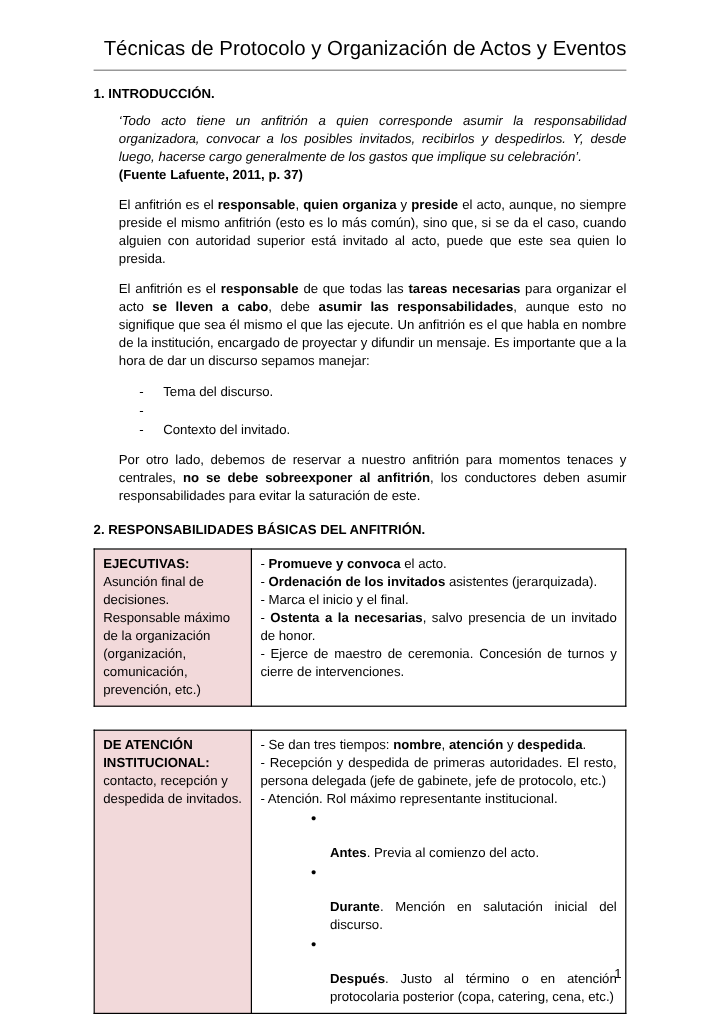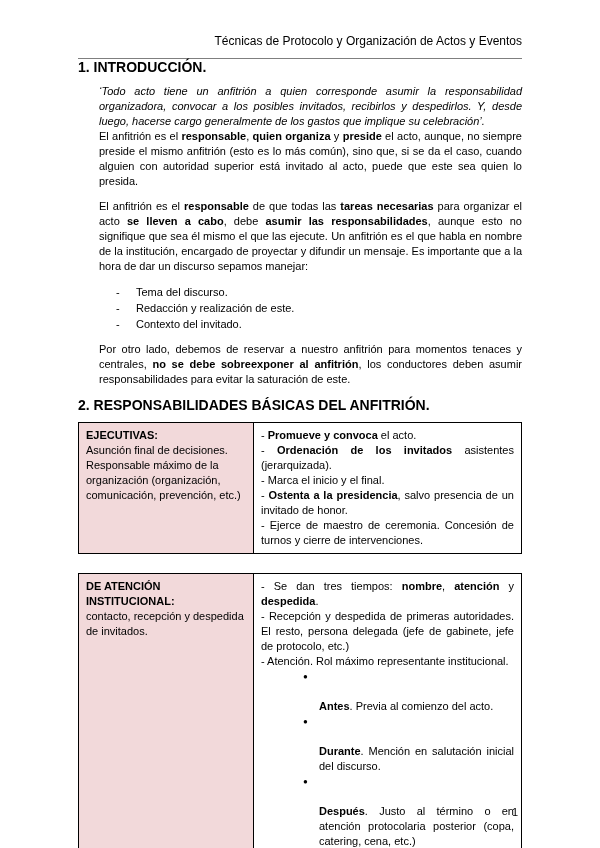--- a/index.html
+++ b/index.html
@@ -12,45 +12,45 @@
   .page {
     position:relative;
     width:600px; height:848px;
     padding:34px 78px 0 78px;
     overflow:hidden;
     background:#fff;
   }
   .b { font-weight:bold; }
   .i { font-style:italic; }
 
-  .doc-header { text-align:right; font-size:12px; line-height:14px; }
+  .doc-header { text-align:right; font-size:17px; line-height:14px; }
   .header-rule { border:none; border-top:1px solid var(--rule_gray,#7f7f7f); margin-top:10px; }
 
   .doc-title { text-align:center; margin-top:11px; font-size:13.5px; line-height:18px; }
   .highlight {
     background:var(--highlight_yellow,#ffff00);
     color:var(--title_red,#c00000);
     font-weight:bold;
     text-decoration:underline;
     padding:1px 4px;
     letter-spacing:0.4px;
   }
 
-  h2 { font-size:14px; margin-bottom:9px; }
+  h2 { font-size:11px; margin-top:14px; margin-bottom:9px; }
   p  { font-size:11px; line-height:15px; text-align:justify; margin-bottom:10px;margin-left:21px; }
   .quote { font-style:italic; margin-bottom:0; }
   .quote-source { font-weight:bold; }
 
   .dash-list { list-style:none; margin:0 0 10px 38px; font-size:11px; line-height:16px; }
   .dash-list li { display:flex; }
   .dash-list .marker { width:20px; flex:none; }
 
   table.resp-table { width:100%; border-collapse:collapse; margin-bottom:19px; font-size:11px; }
   table.resp-table td { border:1px solid #000; vertical-align:top; padding:5px 7px; line-height:15px; }
-  td.left-cell  { width:175px; background:var(--cell_pink,#f2d9da); text-align:left; }
+  td.left-cell  { width:131px; background:var(--cell_pink,#f2d9da); text-align:left; }
   td.right-cell { text-align:justify; }
   .cell-heading { font-weight:bold; }
   .right-cell .item { margin:0; }
 
   .bullet-list { list-style:none; margin:0 0 0 42px; }
   .bullet-list li { display:flex; }
   .bullet-list .bmarker { width:16px; flex:none; font-size:8px; line-height:15px; }
   .bullet-list .btext { flex:1;margin-top:30px; }
 
   .page-number { position:absolute; right:82px; bottom:30px; font-size:11px; }
@@ -64,33 +64,33 @@
     <div>Técnicas de Protocolo y Organización de Actos y Eventos</div>
   </header>
 
   <hr class="header-rule">
 
 
   <section>
     <h2>1. INTRODUCCIÓN.</h2>
 
     <p class="quote"><span class="i">‘Todo acto tiene un anfitrión a quien corresponde asumir la responsabilidad organizadora, convocar a los posibles invitados, recibirlos y despedirlos. Y, desde luego, hacerse cargo generalmente de los gastos que implique su celebración’.</span></p>
+    <p class="quote-source">(Fuente Lafuente, 2011, p. 37)</p>
 
     <p><span>El anfitrión es el </span><span class="b">responsable</span><span>, </span><span class="b">quien organiza</span><span> y </span><span class="b">preside</span><span> el acto, aunque, no siempre preside el mismo anfitrión (esto es lo más común), sino que, si se da el caso, cuando alguien con autoridad superior está invitado al acto, puede que este sea quien lo presida.</span></p>
 
     <p><span>El anfitrión es el </span><span class="b">responsable</span><span> de que todas las </span><span class="b">tareas necesarias</span><span> para organizar el acto </span><span class="b">se lleven a cabo</span><span>, debe </span><span class="b">asumir las responsabilidades</span><span>, aunque esto no signifique que sea él mismo el que las ejecute. Un anfitrión es el que habla en nombre de la institución, encargado de proyectar y difundir un mensaje. Es importante que a la hora de dar un discurso sepamos manejar:</span></p>
 
     <ul class="dash-list">
       <li>
         <span class="marker">-</span>
         <span>Tema del discurso.</span>
       </li>
       <li>
         <span class="marker">-</span>
-        <span>Redacción y realización de este.</span>
       </li>
       <li>
         <span class="marker">-</span>
         <span>Contexto del invitado.</span>
       </li>
     </ul>
 
     <p><span>Por otro lado, debemos de reservar a nuestro anfitrión para momentos tenaces y centrales, </span><span class="b">no se debe sobreexponer al anfitrión</span><span>, los conductores deben asumir responsabilidades para evitar la saturación de este.</span></p>
   </section>
 
@@ -101,21 +101,21 @@
       <tbody>
         <tr>
           <td class="left-cell">
             <div class="cell-heading">EJECUTIVAS:</div>
             <div>Asunción final de decisiones. Responsable máximo de la organización (organización, comunicación, prevención, etc.)</div>
           </td>
           <td class="right-cell">
             <div class="item"><span>- </span><span class="b">Promueve y convoca</span><span> el acto.</span></div>
             <div class="item"><span>- </span><span class="b">Ordenación de los invitados</span><span> asistentes (jerarquizada).</span></div>
             <div class="item"><span>- Marca el inicio y el final.</span></div>
-            <div class="item"><span>- </span><span class="b">Ostenta a la presidencia</span><span>, salvo presencia de un invitado de honor.</span></div>
+            <div class="item"><span>- </span><span class="b">Ostenta a la necesarias</span><span>, salvo presencia de un invitado de honor.</span></div>
             <div class="item"><span>- Ejerce de maestro de ceremonia. Concesión de turnos y cierre de intervenciones.</span></div>
           </td>
         </tr>
       </tbody>
     </table>
 
     <table class="resp-table">
       <tbody>
         <tr>
           <td class="left-cell">

